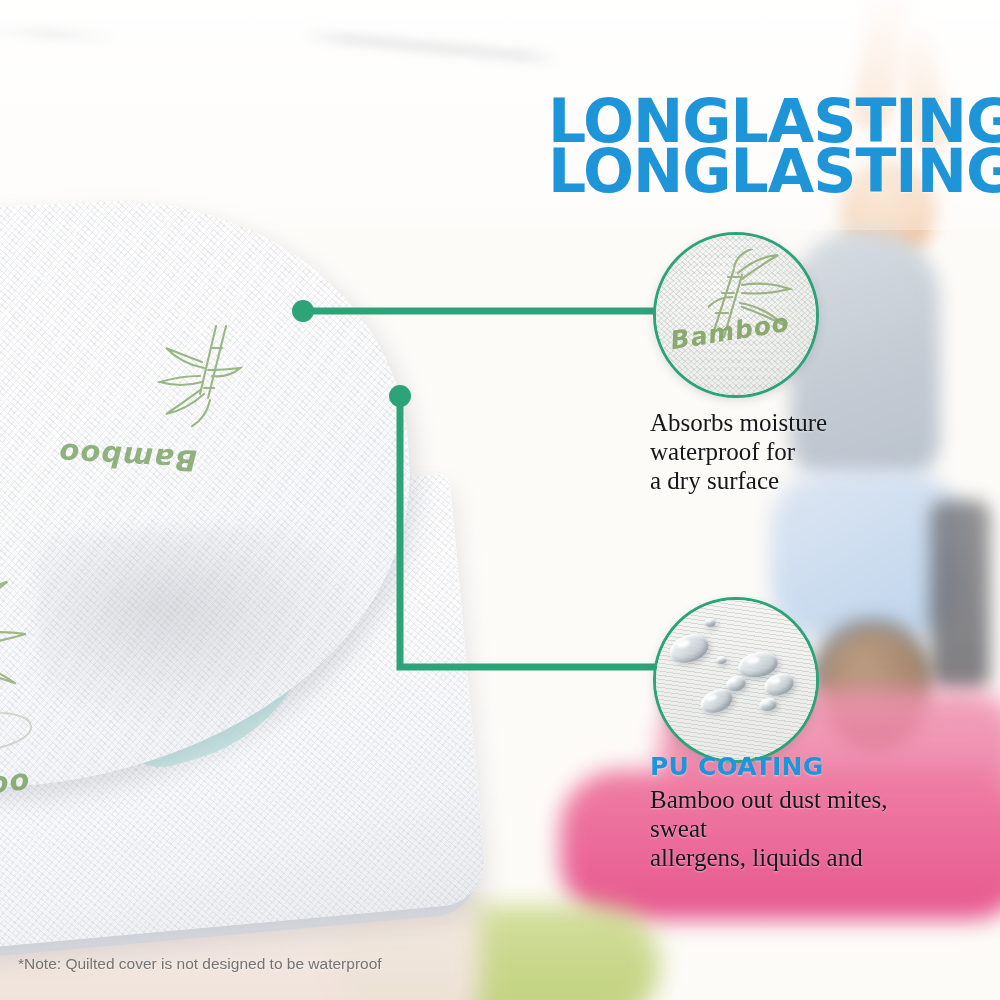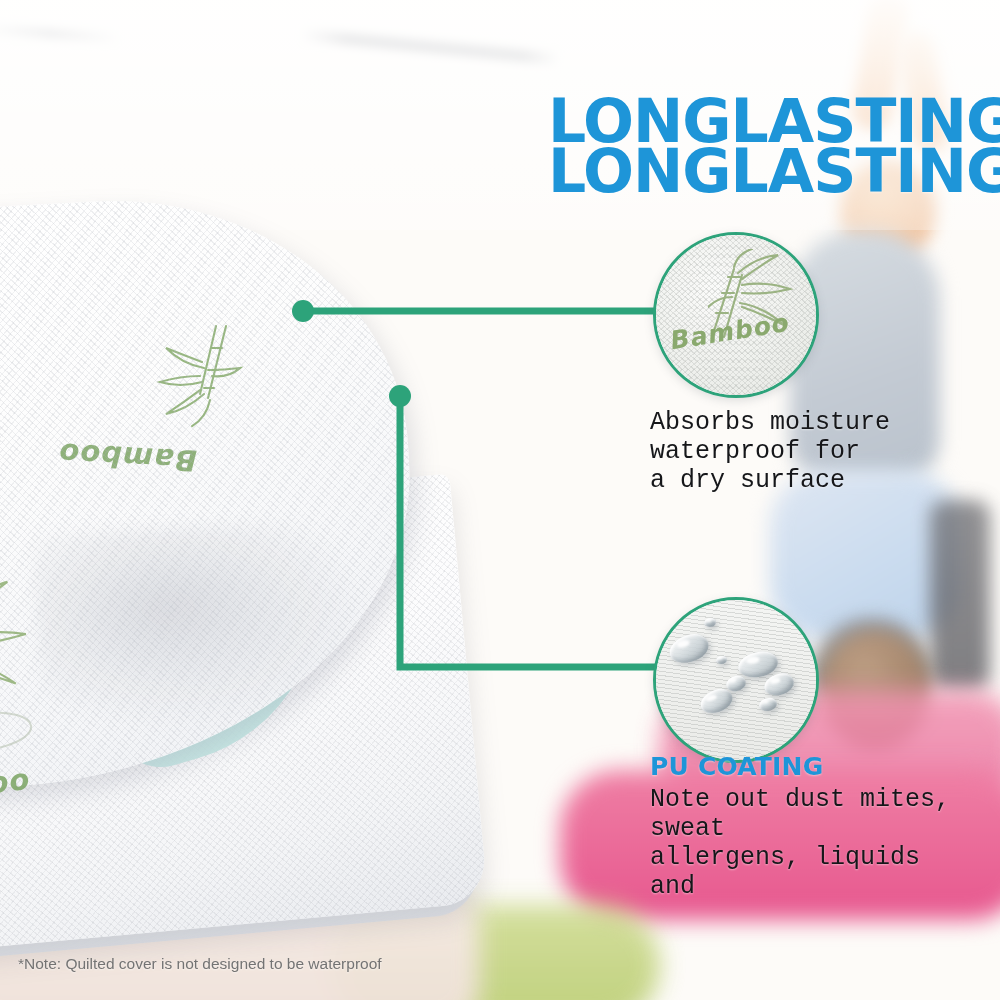--- a/index.html
+++ b/index.html
@@ -219,21 +219,21 @@
 
   .feature{position:absolute;width:330px;}
   .feature-1{left:650px;top:408px;}
   .feature-2{left:650px;top:752px;}
   .feature-title{
     font-family:"DejaVu Sans",sans-serif;font-weight:700;
     font-size:25px;letter-spacing:.2px;color:var(--blue,#1e95d8);
     margin:0 0 4px 0;text-shadow:0 1px 2px rgba(255,255,255,.45);
   }
   .feature-body{
-    font-family:Liberation Mono, monospace;font-weight:400;
+    font-family:Liberation Serif, serif;font-weight:400;
     font-size:25px;line-height:29px;color:#16171a;margin:0;
     text-shadow:0 1px 2px rgba(255,255,255,.45);
   }
   .feature-body span{display:block;}
 
   .footnote{
     position:absolute;left:18px;top:955px;
     font-family:"Liberation Sans",sans-serif;font-size:15.5px;color:#737373;
     text-shadow:0 1px 2px rgba(255,255,255,.6);
   }
@@ -372,21 +372,21 @@
     <p class="feature-body">
       <span>Absorbs moisture</span>
       <span>waterproof for</span>
       <span>a dry surface</span>
     </p>
   </div>
 
   <div class="feature feature-2">
     <p class="feature-title">PU COATING</p>
     <p class="feature-body">
-      <span>Note out dust mites,</span>
+      <span>Bamboo out dust mites,</span>
       <span>sweat</span>
       <span>allergens, liquids and</span>
     </p>
   </div>
 
   <div class="footnote">*Note: Quilted cover is not designed to be waterproof</div>
 
 </div>
 
 </body></html>

